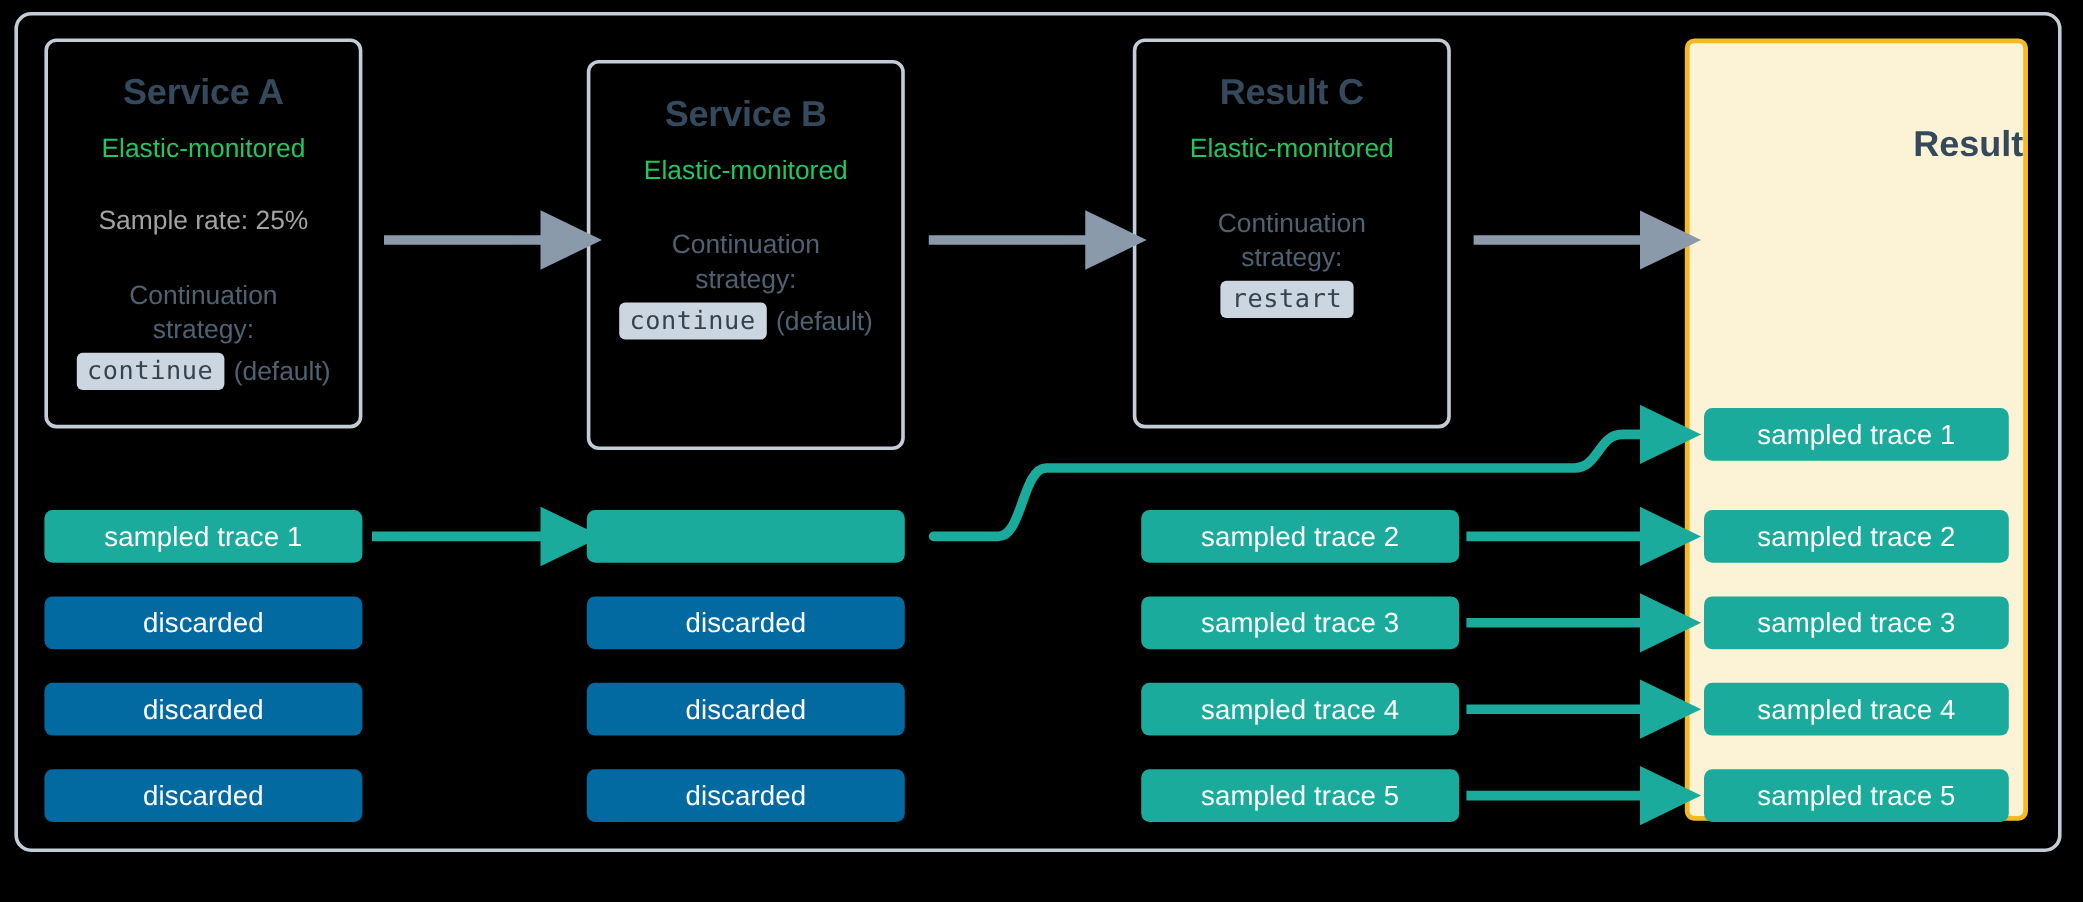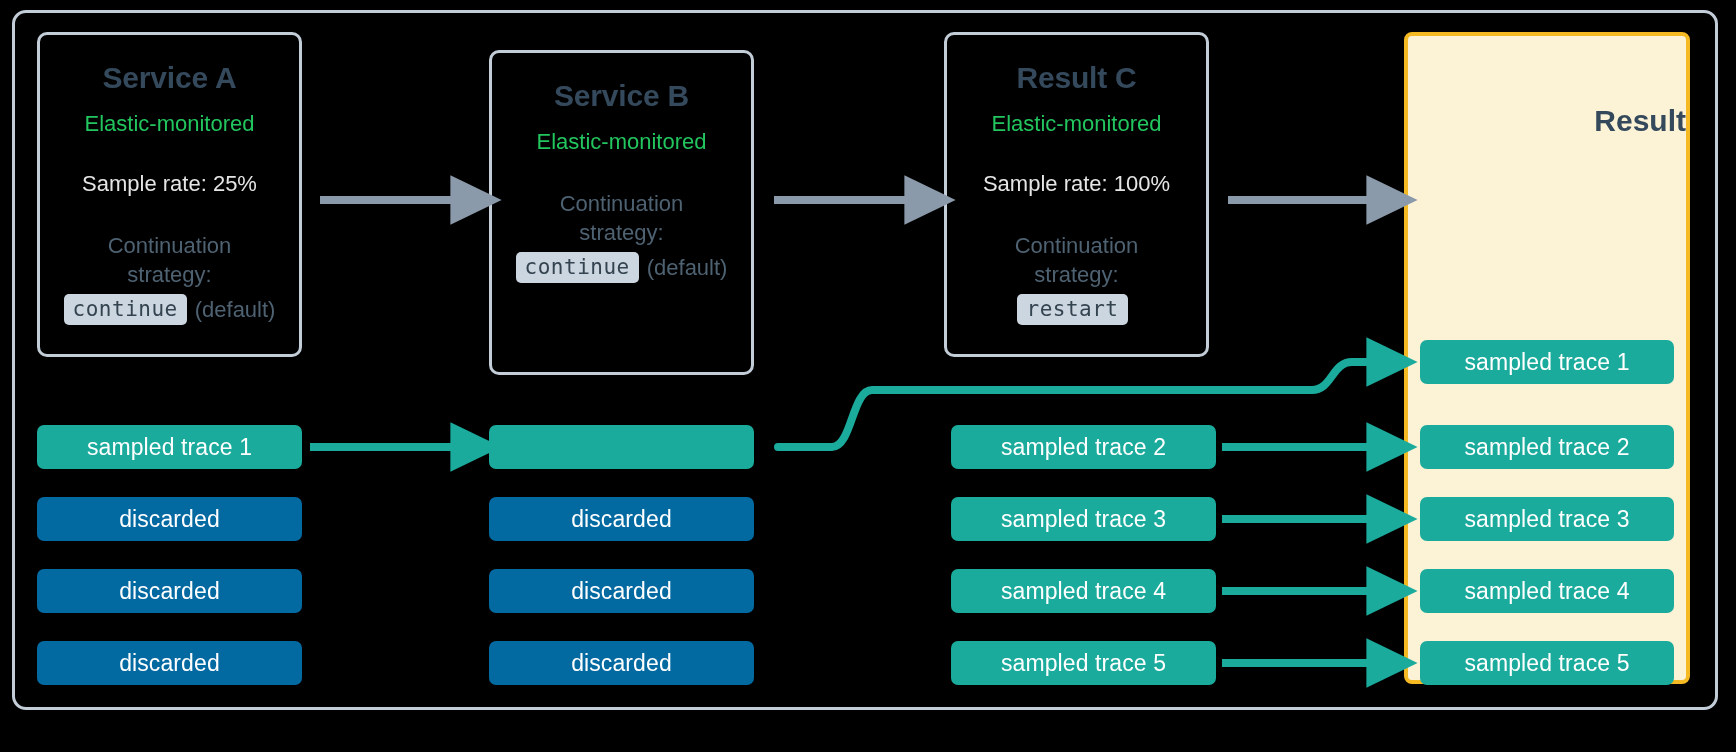--- a/index.html
+++ b/index.html
@@ -49,21 +49,21 @@
     letter-spacing: -0.2px;
     margin-bottom: 16px;
   }
   .svc-sub {
     font-size: 22px;
     color: #22c55e;
     margin-bottom: 34px;
   }
   .svc-rate {
     font-size: 22px;
-    color: #e5e5e5;
+    color: #a3a3a3;
     margin-bottom: 34px;
   }
   .svc-strat-label {
     font-size: 22px;
     color: #4e6272;
     line-height: 1.34;
   }
   .svc-strat-line {
     margin-top: 4px;
     font-size: 22px;
@@ -163,21 +163,20 @@
     </div>
     <div class="svc-strat-line">
       <span class="code-badge">continue</span>
       <span>(default)</span>
     </div>
   </div>
 
   <div class="service-card" style="left:944px; top:32px;">
     <div class="svc-title">Result C</div>
     <div class="svc-sub">Elastic-monitored</div>
-    <div class="svc-rate">Sample rate: 100%</div>
     <div class="svc-strat-label">
       <div>Continuation</div>
       <div>strategy:</div>
     </div>
     <div class="svc-strat-line">
       <span class="code-badge">restart</span>
       <span></span>
     </div>
   </div>
 

